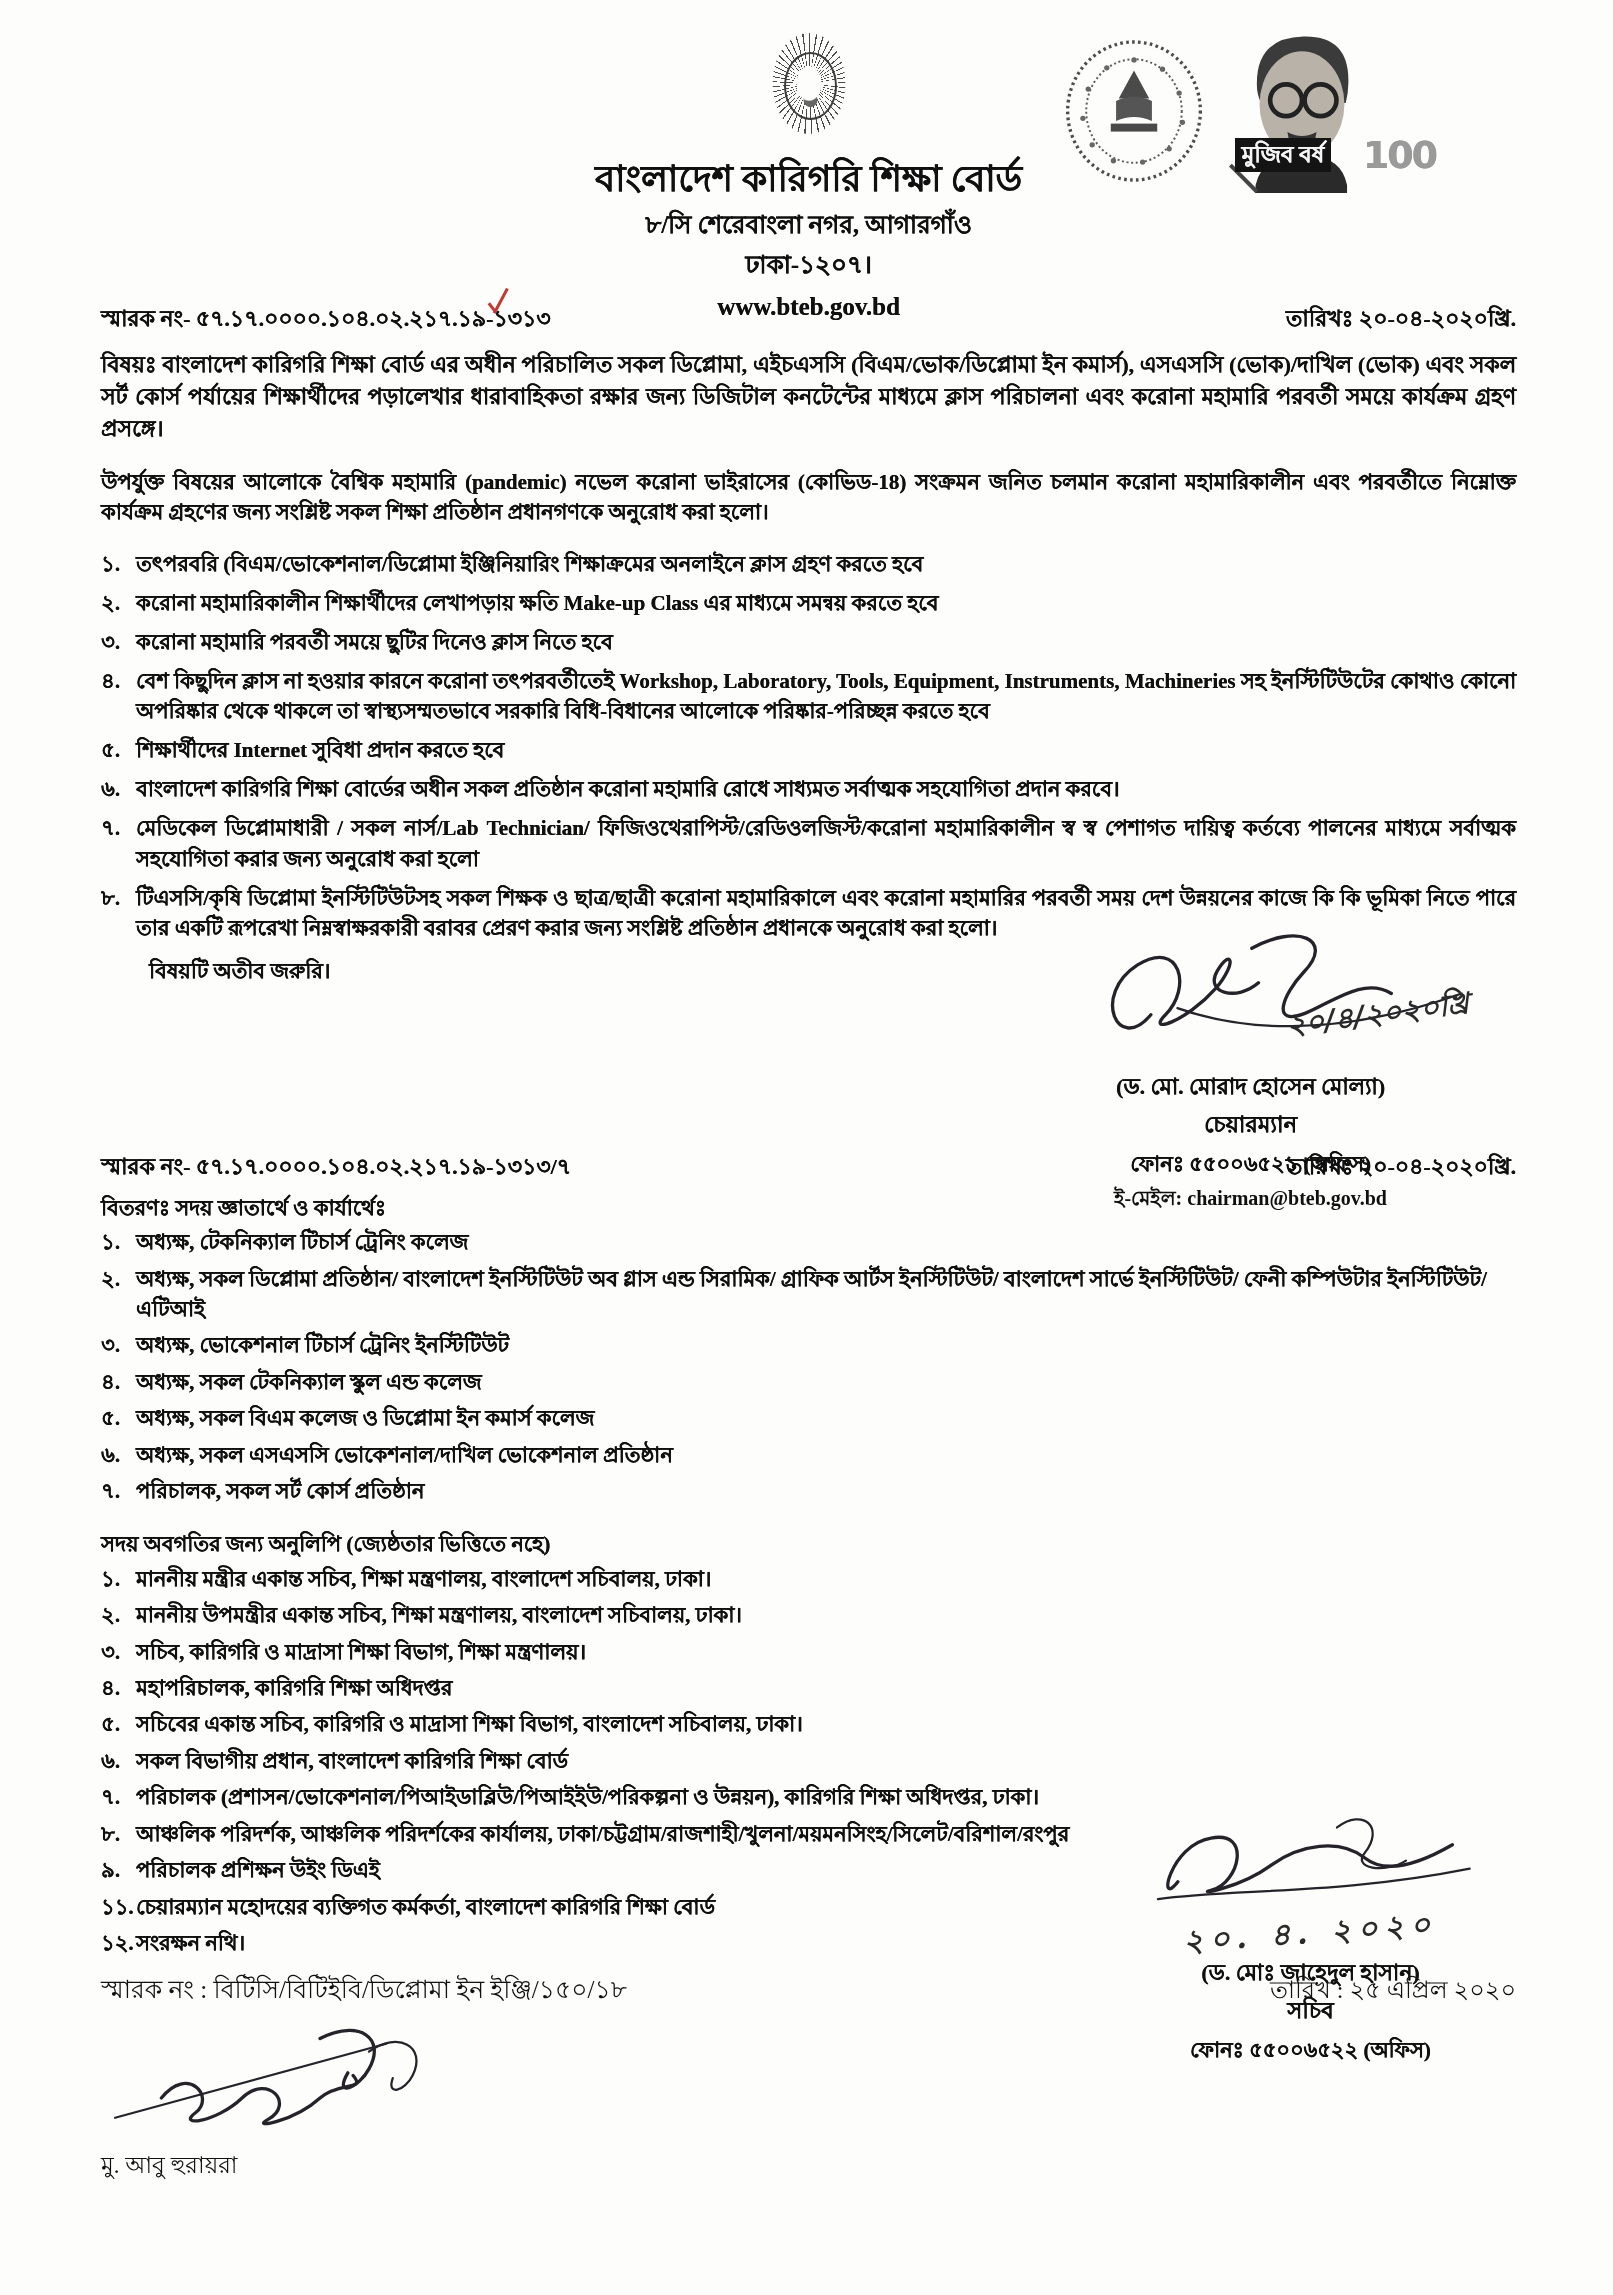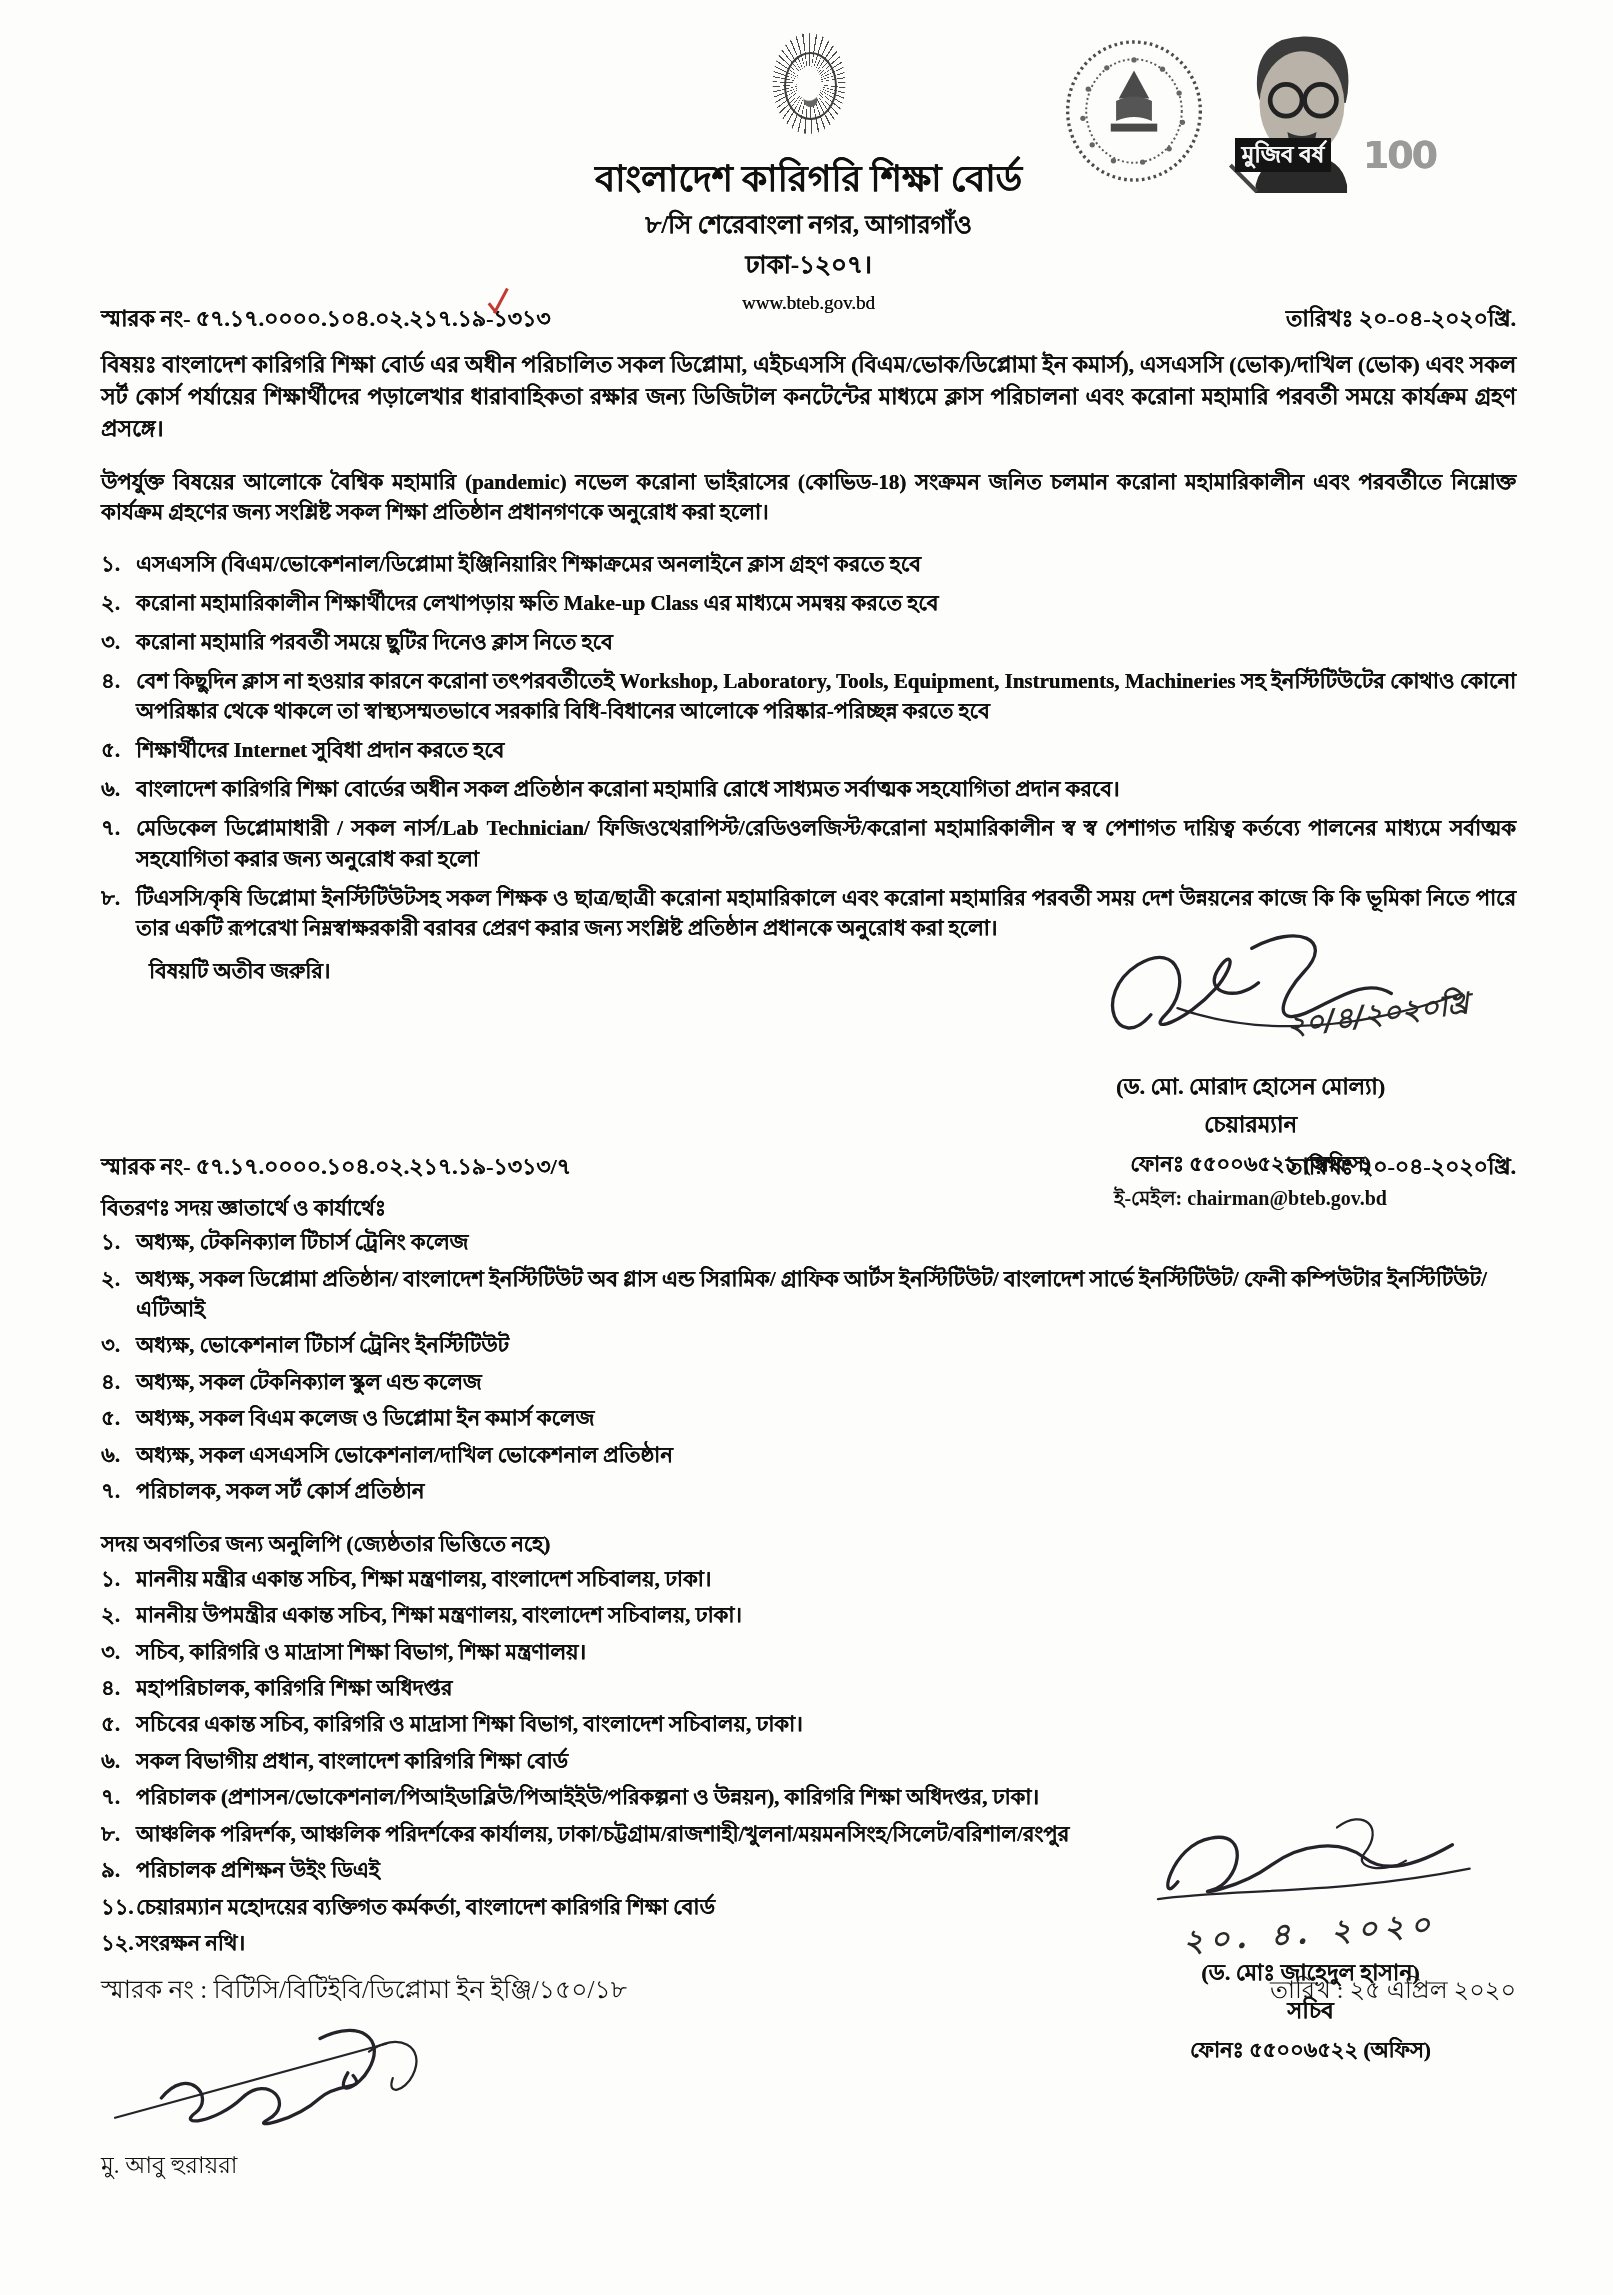--- a/index.html
+++ b/index.html
@@ -23,21 +23,21 @@
     position:relative;
   }
   .monogram-core{
     position:absolute;left:50%;top:50%;width:49px;height:64px;margin:-32px 0 0 -24.6px;
     border:2px solid #3c3c3c;border-radius:50%;
     background:radial-gradient(circle at 50% 42%,#555 0 9.3px,transparent 10px),
                radial-gradient(circle at 50% 72%,#666 0 6.6px,transparent 7.3px);
   }
   .org-title{font-size:36px;line-height:1.15;font-weight:800;margin:9.3px 0 6.6px;}
   .addr{font-size:24.6px;font-weight:700;margin-top:4px;}
-  .website{font-size:19px;font-weight:400;margin-top:6.6px;font-family:"Liberation Serif",serif;}
+  .website{font-size:25px;font-weight:700;margin-top:6.6px;font-family:"Liberation Serif",serif;}
   .seal{position:absolute;top:22.6px;right:311px;width:142px;height:142px;}
   .mujib{position:absolute;top:9.3px;right:80px;width:219px;height:175px;}
   .mujib-tag{position:absolute;right:0;bottom:18.6px;display:flex;align-items:center;gap:28px;}
   .mujib-tag .tagbox{background:#141414;color:#f4f4f4;font-size:22.6px;font-weight:800;
     padding:5.3px 6.6px;line-height:1.05;text-align:center;}
   .mujib-tag .hundred{color:#9a9a9a;font-size:38px;font-weight:800;margin-left:4px;
     letter-spacing:-2px;font-family:"DejaVu Sans",sans-serif;text-align:center;}
   
   .memo-row{display:flex;justify-content:space-between;align-items:baseline;margin-top:14.6px;font-size:22px;}
   .memo-left{position:relative;}
@@ -144,21 +144,21 @@
     <span>তারিখঃ ২০-০৪-২০২০খ্রি.</span>
   </div>
 
   <p class="subject scan">বিষয়ঃ বাংলাদেশ কারিগরি শিক্ষা বোর্ড এর অধীন পরিচালিত সকল ডিপ্লোমা, এইচএসসি (বিএম/ভোক/ডিপ্লোমা ইন কমার্স), এসএসসি (ভোক)/দাখিল (ভোক) এবং সকল সর্ট কোর্স পর্যায়ের শিক্ষার্থীদের পড়ালেখার ধারাবাহিকতা রক্ষার জন্য ডিজিটাল কনটেন্টের মাধ্যমে ক্লাস পরিচালনা এবং করোনা মহামারি পরবর্তী সময়ে কার্যক্রম গ্রহণ প্রসঙ্গে।</p>
 
   <p class="intro scan-light scan">উপর্যুক্ত বিষয়ের আলোকে বৈশ্বিক মহামারি (pandemic) নভেল করোনা ভাইরাসের (কোভিড-18) সংক্রমন জনিত চলমান করোনা মহামারিকালীন এবং পরবর্তীতে নিম্নোক্ত কার্যক্রম গ্রহণের জন্য সংশ্লিষ্ট সকল শিক্ষা প্রতিষ্ঠান প্রধানগণকে অনুরোধ করা হলো।</p>
 
   <ol class="directives scan">
       <li>
       <span class="num">১.</span>
-      <span class="txt">এসএসসি (বিএম/ভোকেশনাল/ডিপ্লোমা ইঞ্জিনিয়ারিং শিক্ষাক্রমের অনলাইনে ক্লাস গ্রহণ করতে হবে</span>
+      <span class="txt">তৎপরবরি (বিএম/ভোকেশনাল/ডিপ্লোমা ইঞ্জিনিয়ারিং শিক্ষাক্রমের অনলাইনে ক্লাস গ্রহণ করতে হবে</span>
     </li>
       <li>
       <span class="num">২.</span>
       <span class="txt">করোনা মহামারিকালীন শিক্ষার্থীদের লেখাপড়ায় ক্ষতি Make-up Class এর মাধ্যমে সমন্বয় করতে হবে</span>
     </li>
       <li>
       <span class="num">৩.</span>
       <span class="txt">করোনা মহামারি পরবর্তী সময়ে ছুটির দিনেও ক্লাস নিতে হবে</span>
     </li>
       <li>

